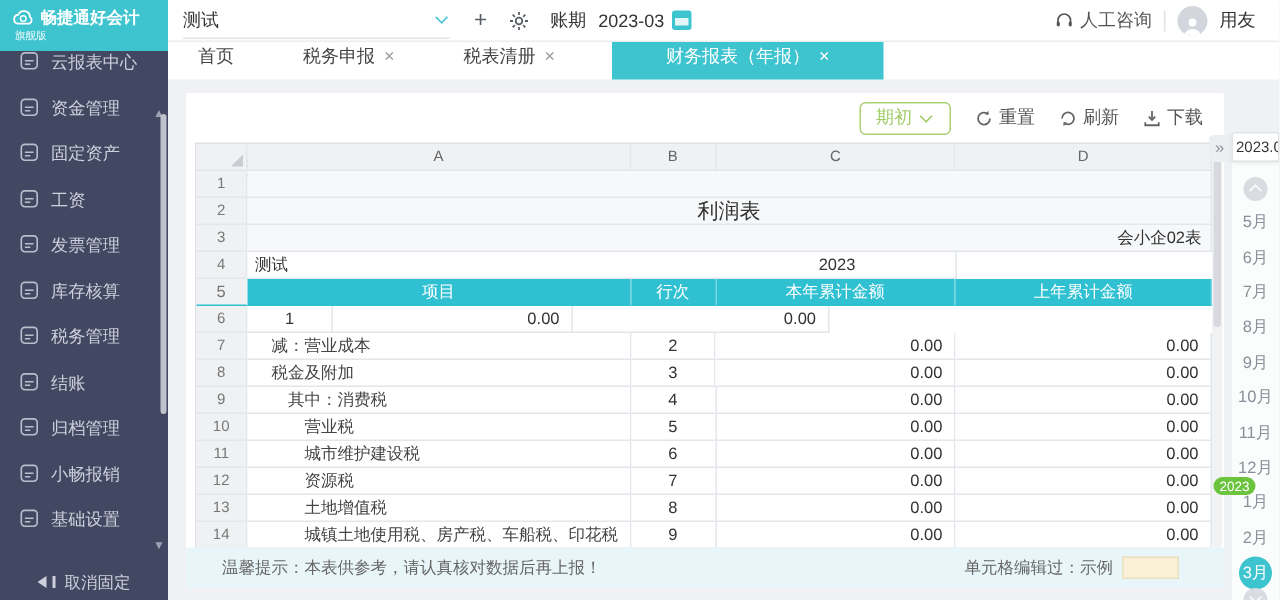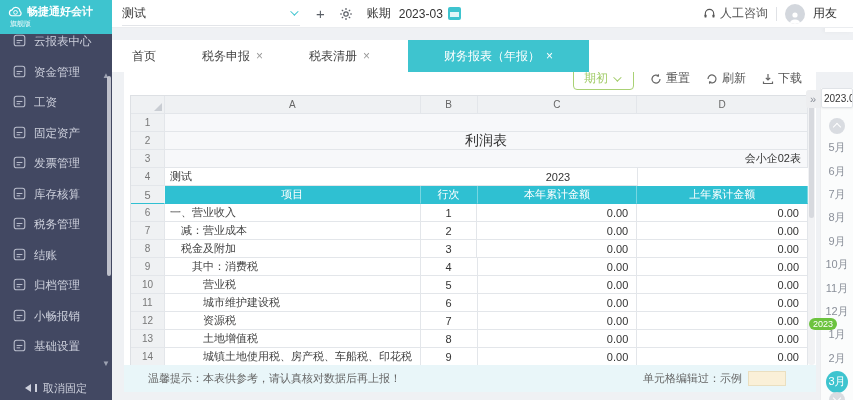--- a/index.html
+++ b/index.html
@@ -35,21 +35,21 @@
   .period-value { margin-left:8px; color:#333; cursor:pointer; }
   .cal-icon { width:13px; height:13px; background:#3EC4CF; border-radius:2px; margin-left:5px; position:relative; cursor:pointer; }
   .cal-icon::after { content:""; position:absolute; left:2px; right:2px; top:5px; height:5px; background:#fff; opacity:.85; }
   .topbar-right { margin-left:auto; display:flex; align-items:center; padding-right:16px; gap:8px; }
   .consult { display:flex; align-items:center; gap:4px; color:#555; cursor:pointer; }
   .tb-divider { width:1px; height:14px; background:#E0E2E6; }
   .avatar { width:20px; height:20px; border-radius:50%; background:#D3D7DD; display:flex; align-items:flex-end; justify-content:center; overflow:hidden; cursor:pointer; }
   .user-name { color:#333; cursor:pointer; }
 
   
-  .tabbar { position:absolute; left:112px; top:40px; right:0; height:32px; background:#fff; display:flex; align-items:stretch; z-index:3; }
+  .tabbar { position:absolute; left:112px; top:21px; right:0; height:32px; background:#fff; display:flex; align-items:stretch; z-index:3; }
   .ftab { display:flex; align-items:center; gap:6px; padding:0 8px; margin-left:30px; color:#444; font-size:12px; cursor:pointer; white-space:nowrap; }
   .ftab:first-child { margin-left:12px; }
   .ftab .tab-x { color:#999; font-size:12px; }
   .ftab.active { background:#3EC4CF; color:#fff; padding:0 36px; margin-left:30px; }
   .ftab.active .tab-x { color:#fff; }
   .tabbar-close { position:absolute; right:0; top:0; width:28px; height:32px; display:flex; align-items:center; justify-content:center; color:#666; font-size:14px; background:#fff; box-shadow:-2px 0 4px rgba(0,0,0,.04); cursor:pointer; }
 
   
   .content { position:absolute; left:112px; top:60px; right:0; bottom:0; background:#EFF1F4; }
   .card { position:absolute; left:12px; top:2px; width:692px; height:330px; background:#fff; border-radius:2px; }
@@ -152,30 +152,30 @@
     </span>
     <span class="mi-label">资金管理</span>
   </div>
         <div class="mi">
     <span class="mi-icon">
       <svg width="13" height="13" viewBox="0 0 13 13">
               <rect x="1.2" y="1.2" width="10.6" height="10.6" rx="2.4" fill="none" stroke="currentColor" stroke-width="1.1"></rect>
               <path d="M3.6 6.5h5.8M3.6 8.8h3.6" stroke="currentColor" stroke-width="1" fill="none"></path>
             </svg>
     </span>
+    <span class="mi-label">固定资产</span>
+  </div>
+        <div class="mi">
+    <span class="mi-icon">
+      <svg width="13" height="13" viewBox="0 0 13 13">
+              <rect x="1.2" y="1.2" width="10.6" height="10.6" rx="2.4" fill="none" stroke="currentColor" stroke-width="1.1"></rect>
+              <path d="M3.6 6.5h5.8M3.6 8.8h3.6" stroke="currentColor" stroke-width="1" fill="none"></path>
+            </svg>
+    </span>
     <span class="mi-label">工资</span>
-  </div>
-        <div class="mi">
-    <span class="mi-icon">
-      <svg width="13" height="13" viewBox="0 0 13 13">
-              <rect x="1.2" y="1.2" width="10.6" height="10.6" rx="2.4" fill="none" stroke="currentColor" stroke-width="1.1"></rect>
-              <path d="M3.6 6.5h5.8M3.6 8.8h3.6" stroke="currentColor" stroke-width="1" fill="none"></path>
-            </svg>
-    </span>
-    <span class="mi-label">固定资产</span>
   </div>
         <div class="mi">
     <span class="mi-icon">
       <svg width="13" height="13" viewBox="0 0 13 13">
               <rect x="1.2" y="1.2" width="10.6" height="10.6" rx="2.4" fill="none" stroke="currentColor" stroke-width="1.1"></rect>
               <path d="M3.6 6.5h5.8M3.6 8.8h3.6" stroke="currentColor" stroke-width="1" fill="none"></path>
             </svg>
     </span>
     <span class="mi-label">发票管理</span>
   </div>
@@ -378,21 +378,20 @@
         <div class="trow hdr5">
           <div class="cell c-num" style="background:#EFF1F3;color:#777;">5</div>
           <div class="cell c-a">项目</div>
           <div class="cell c-b">行次</div>
           <div class="cell c-c">本年累计金额</div>
           <div class="cell c-d">上年累计金额</div>
         </div>
         <div>
             <div class="trow">
     <div class="cell c-num">6</div>
-    <div class="cell c-a cell-item" style="padding-left: 5px;">一、营业收入</div>
     <div class="cell c-b">1</div>
     <div class="cell c-c amt">0.00</div>
     <div class="cell c-d amt">0.00</div>
   </div>
             <div class="trow">
     <div class="cell c-num">7</div>
     <div class="cell c-a cell-item" style="padding-left: 16px;">减：营业成本</div>
     <div class="cell c-b">2</div>
     <div class="cell c-c amt">0.00</div>
     <div class="cell c-d amt">0.00</div>

